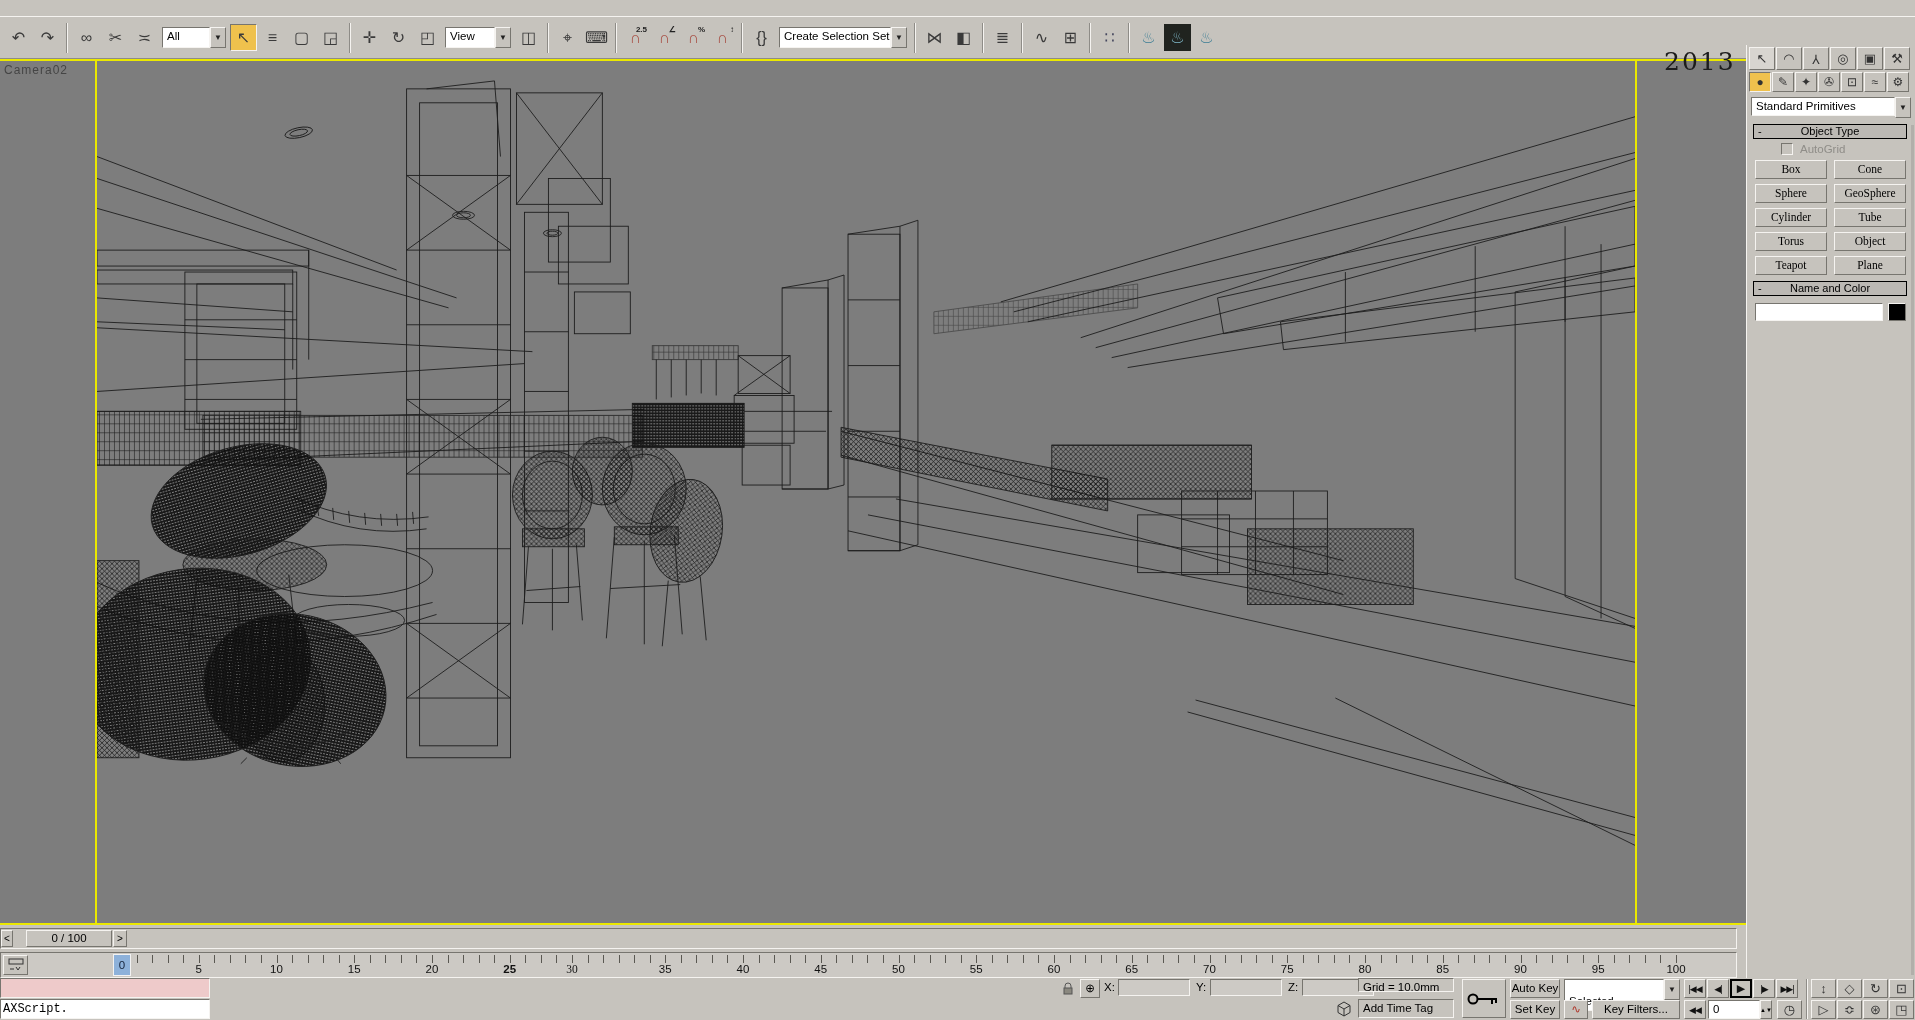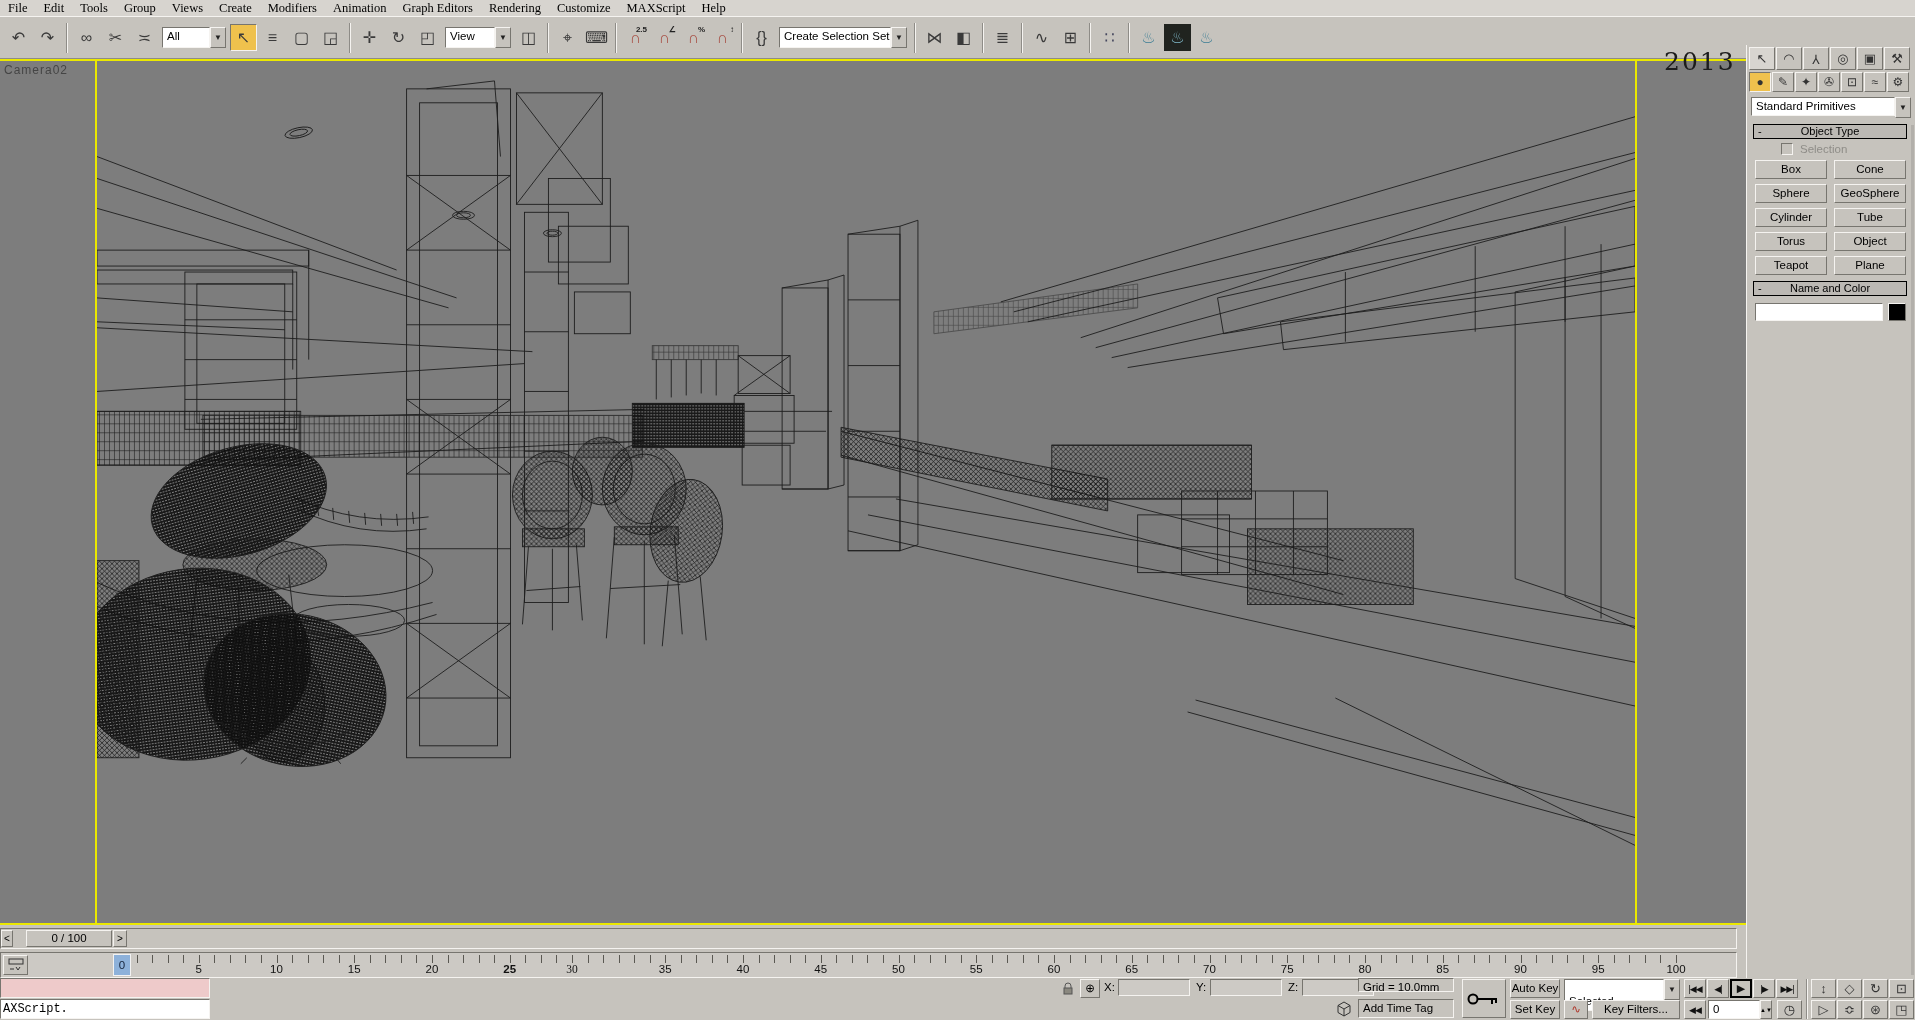--- a/index.html
+++ b/index.html
@@ -97,48 +97,33 @@
   .cp-cat { width:22px; height:20px; display:flex; align-items:center; justify-content:center; font-size:12px; color:#333; }
   .cp-cat.active { background:#efc14d; border-color:#77756f #f5f3f0 #f5f3f0 #77756f; }
   #cp-dd { display:flex; margin:2px 4px 6px 4px; }
   #cp-dd .val { flex:1; height:19px; font-size:11.5px; padding:2px 4px; }
   .rollout { margin:6px 8px 4px 6px; height:15px; background:#bcb9b4; border:1px solid #000;
              position:relative; text-align:center; font-size:11px; line-height:13px; }
   .rollout .minus { position:absolute; left:4px; top:0; }
   #autogrid-row { display:flex; align-items:center; margin:4px 0 2px 34px; }
   #autogrid-check { width:12px; height:12px; background:#c6c3bd; border:1px solid; border-color:#77756f #f5f3f0 #f5f3f0 #77756f; }
   #autogrid-label { font-size:11.5px; color:#8f8d88; margin-left:7px; }
-  #obj-grid { display:grid; grid-template-columns:72px 72px; gap:5px 7px; margin:5px 0 0 8px; }
+  #obj-grid { display:grid; grid-template-columns:72px 72px; gap:5px 7px; margin:5px 0 0 8px;font-family:Liberation Serif, serif; }
   .obj-btn { height:19px; font-size:11.5px; text-align:center; line-height:17px; cursor:pointer; }
   #name-row { display:flex; align-items:center; gap:5px; margin:7px 0 0 8px; }
   #name-input { width:128px; height:18px; border:1px solid; border-color:#77756f #f5f3f0 #f5f3f0 #77756f;
                 background:#fff; font-size:11px; padding:0 3px; }
   #color-swatch { width:18px; height:18px; border:1px solid; border-color:#f5f3f0 #77756f #77756f #f5f3f0; }
   #cp-scroll { position:absolute; right:1px; top:80px; width:3px; height:850px; background:#b2afaa; }
 </style>
 </head>
 <body>
 
 <div id="stage">
 
-  <div id="menubar">
-      <div class="menu-item">File</div>
-      <div class="menu-item">Edit</div>
-      <div class="menu-item">Tools</div>
-      <div class="menu-item">Group</div>
-      <div class="menu-item">Views</div>
-      <div class="menu-item">Create</div>
-      <div class="menu-item">Modifiers</div>
-      <div class="menu-item">Animation</div>
-      <div class="menu-item">Graph Editors</div>
-      <div class="menu-item">Rendering</div>
-      <div class="menu-item">Customize</div>
-      <div class="menu-item">MAXScript</div>
-      <div class="menu-item">Help</div>
-    </div>
 
   <div id="toolbar">
       <button class="tb-btn" style="border: 1px solid transparent;">
         <span>↶</span>
       </button>
       <button class="tb-btn" style="border: 1px solid transparent;">
         <span>↷</span>
       </button>
       <div class="tb-sep"></div>
       <button class="tb-btn" style="border: 1px solid transparent;">
@@ -607,21 +592,21 @@
     <div id="cp-dd">
       <span class="val field">Standard Primitives</span>
       <span class="dd-arrow">▼</span>
     </div>
     <div class="rollout">
       <span class="minus">-</span>
       <span>Object Type</span>
     </div>
     <div id="autogrid-row">
       <span id="autogrid-check"></span>
-      <span id="autogrid-label">Selection</span>
+      <span id="autogrid-label">AutoGrid</span>
     </div>
     <div id="obj-grid">
         <div class="obj-btn raised">Box</div>
         <div class="obj-btn raised">Cone</div>
         <div class="obj-btn raised">Sphere</div>
         <div class="obj-btn raised">GeoSphere</div>
         <div class="obj-btn raised">Cylinder</div>
         <div class="obj-btn raised">Tube</div>
         <div class="obj-btn raised">Torus</div>
         <div class="obj-btn raised">Object</div>

